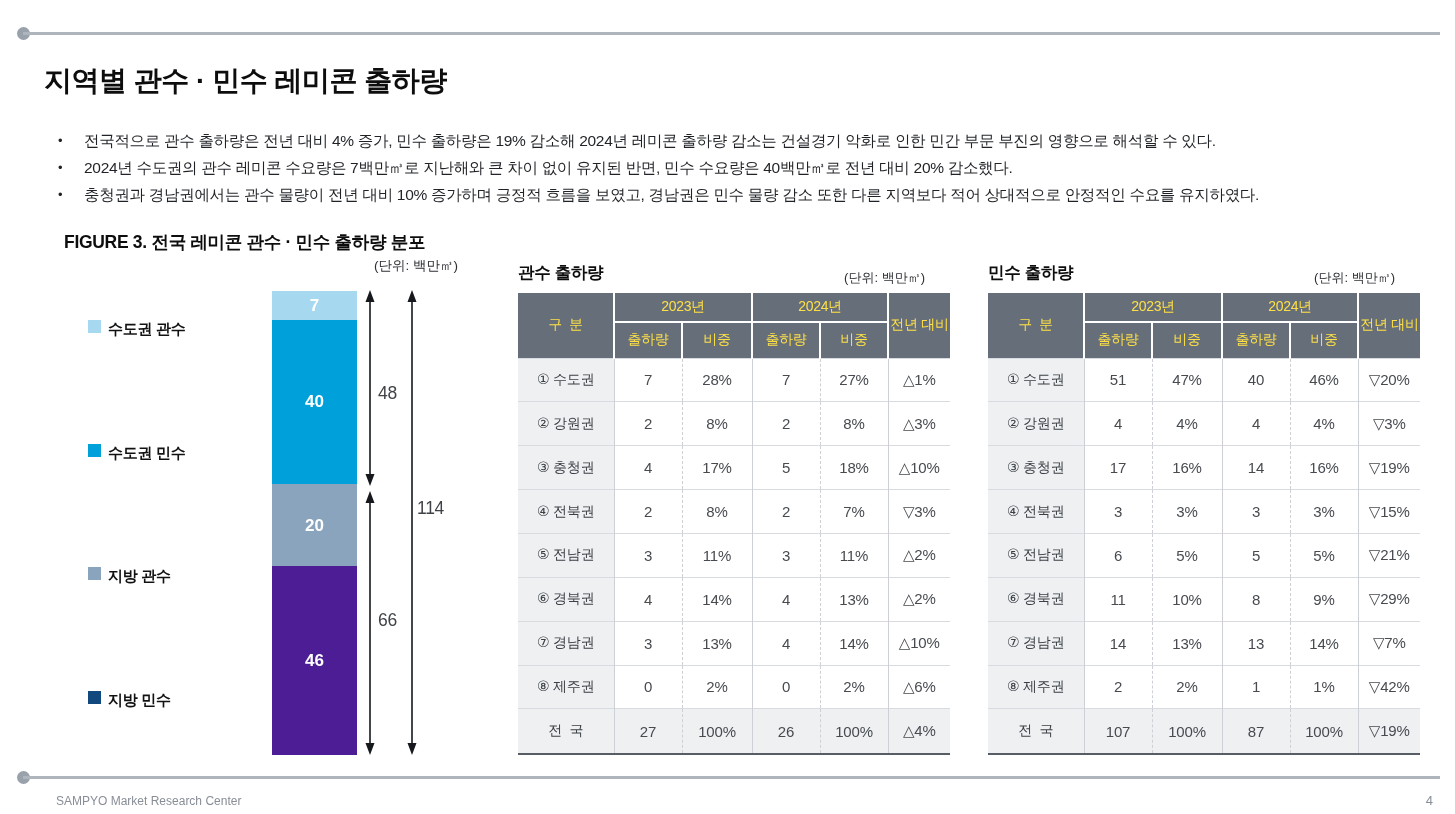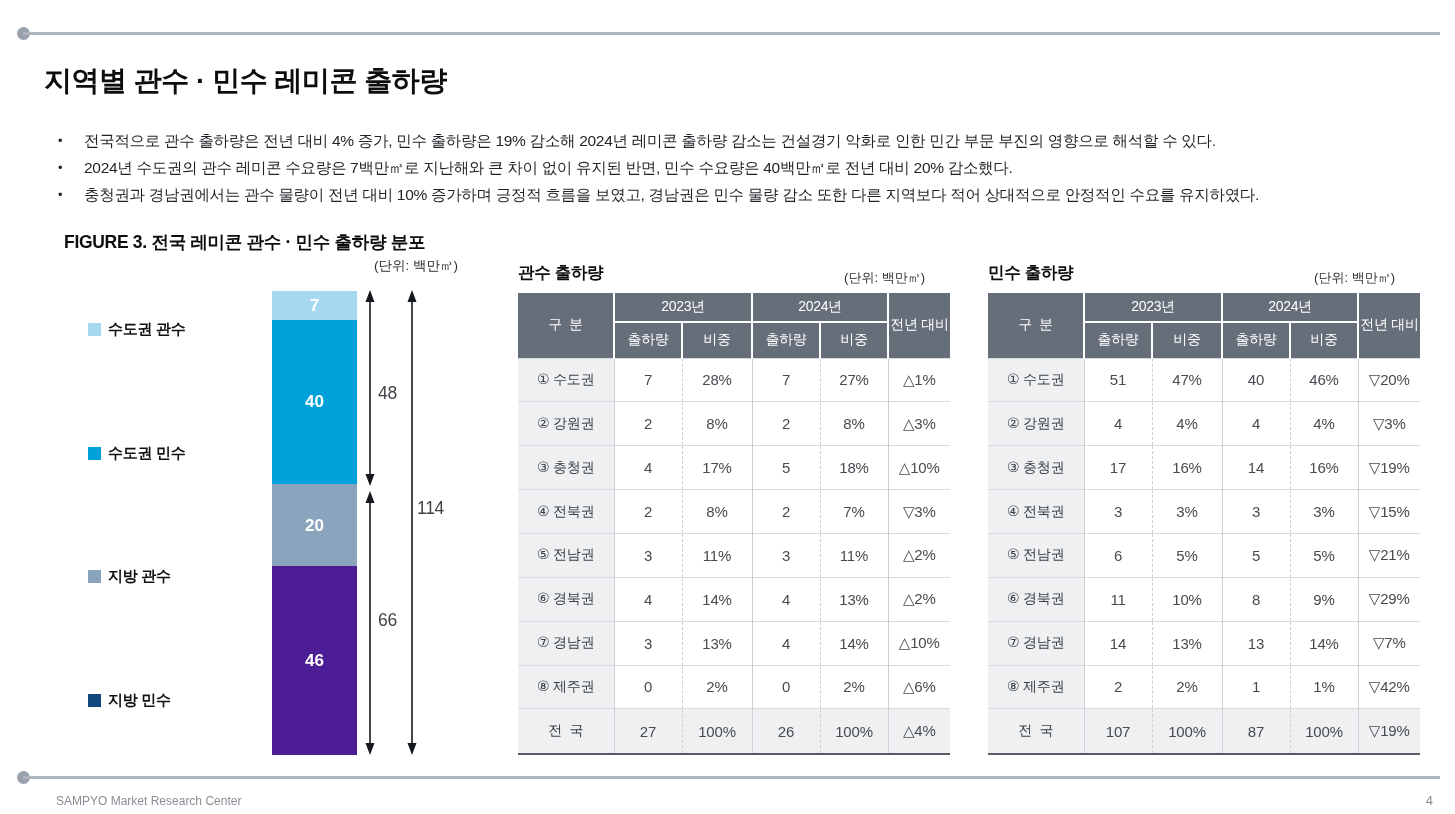--- a/index.html
+++ b/index.html
@@ -17,42 +17,42 @@
 
   
   .page-title { position:absolute; left:44px; top:62px; font-size:28px; font-weight:800; color:#0d0d0d; letter-spacing:-0.5px; }
   .bullets { position:absolute; left:58px; top:127px; width:1370px; list-style:none; }
   .bullets li { position:relative; padding-left:26px; font-size:15.5px; color:#1f2226; line-height:27px; letter-spacing:-0.3px; }
   .bullets li::before { content:"•"; position:absolute; left:0; top:0; font-size:13px; color:#1f2226; }
 
   
   .figure-title { position:absolute; left:64px; top:230px; font-size:17.5px; font-weight:700; color:#0d0d0d; letter-spacing:-0.3px;text-align:center; }
   .figure-unit { position:absolute; left:258px; top:257px; width:200px; text-align:right; font-size:13.5px; color:#2b2e33; }
-  .legend-item { position:absolute; left:88px; display:flex; align-items:center; gap:7px; }
+  .legend-item { position:absolute; left:88px; display:flex; align-items:flex-start; gap:7px; }
   .legend-swatch { width:13px; height:13px; flex:0 0 13px; }
   .legend-label { font-size:15px; font-weight:700; color:#111; letter-spacing:-0.3px; white-space:nowrap; }
 
   .stacked-bar { position:absolute; left:272px; top:291px; width:85px; height:464px; display:flex; flex-direction:column; }
   .bar-segment { width:100%; display:flex; align-items:center; justify-content:center; }
   .bar-segment .seg-label { color:#fff; font-weight:700; font-size:17px; line-height:1; }
 
   .arrows-svg { position:absolute; left:362px; top:287px; }
   .range-label { position:absolute; font-size:17.5px; color:#3f4348; letter-spacing:-0.3px; }
   .range-label.r48 { left:378px; top:383px;text-align:right; }
   .range-label.r66 { left:378px; top:610px; }
   .range-label.r114 { left:417px; top:498px; }
 
   
   .table-block { position:absolute; top:262px; width:432px;padding-left:23px; }
   .table-block.left { left:495px; }
   .table-block.right { left:965px; }
   .table-title { font-size:16.5px; font-weight:700; color:#0d0d0d; letter-spacing:-0.3px; }
   .table-unit { position:absolute; right:2px; top:7px; font-size:13px; color:#2b2e33; }
   table.tbl { border-collapse:collapse; table-layout:fixed; width:432px; height:462px; margin-top:9px; }
-  table.tbl thead th { background:#666e7a; color:#ffffff; font-weight:400; font-size:14px; letter-spacing:-0.3px; white-space:pre; }
+  table.tbl thead th { background:#666e7a; color:#fde047; font-weight:400; font-size:14px; letter-spacing:-0.3px; white-space:pre; }
   table.tbl thead tr:first-child th { height:29px; }
   table.tbl thead tr:nth-child(2) th { height:36px; border-top:2px solid #fff; }
   table.tbl thead th { border-left:2px solid #fff; }
   table.tbl thead tr:first-child th:first-child { border-left:none; }
   table.tbl tbody td { text-align:center; font-size:15px; color:#474b50; border-top:1px solid #d8dbdf; background:#fff; letter-spacing:-0.2px; }
   table.tbl tbody td:first-child { background:#eef0f2; font-size:14px; color:#3c4045; white-space:pre; }
   table.tbl tbody td:nth-child(1) { border-right:1px solid #cdd1d6; }
   table.tbl tbody td:nth-child(2) { border-right:1px dashed #cdd1d6; }
   table.tbl tbody td:nth-child(3) { border-right:1px solid #cdd1d6; }
   table.tbl tbody td:nth-child(4) { border-right:1px dashed #cdd1d6; }

